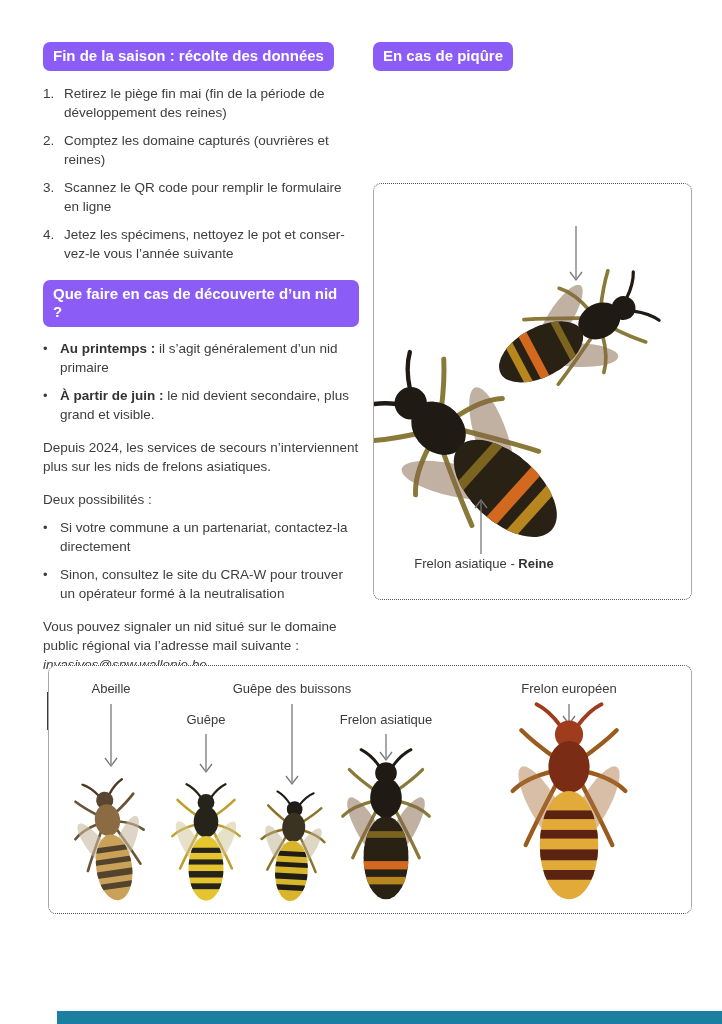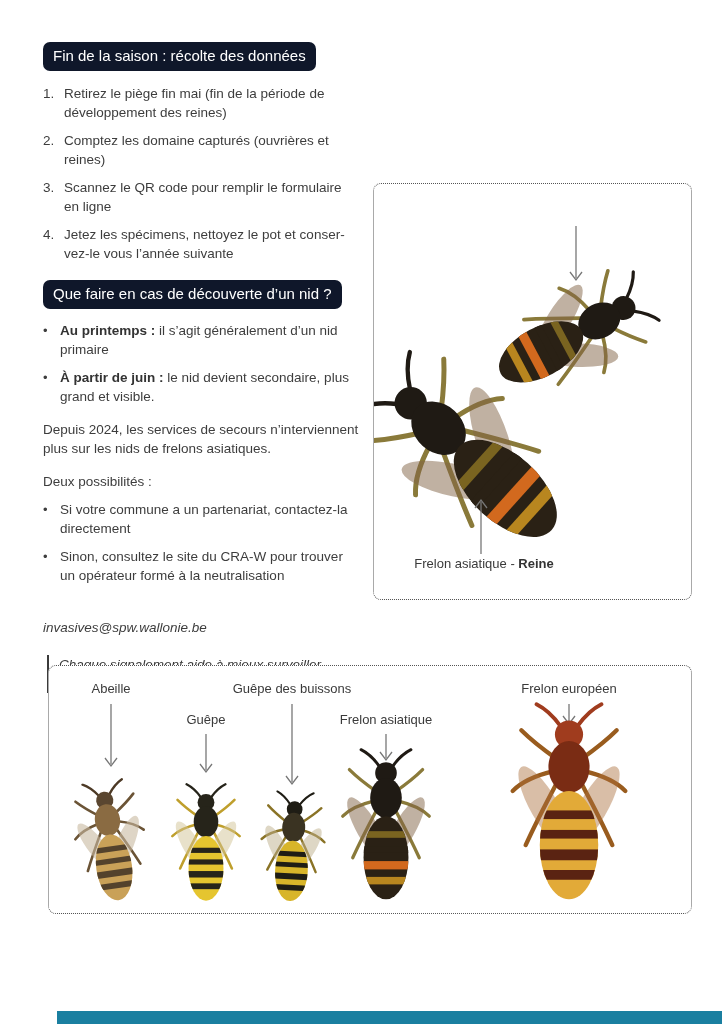--- a/index.html
+++ b/index.html
@@ -6,21 +6,21 @@
   .page{
     position:relative;width:722px;height:1024px;background:#ffffff;
     overflow:hidden;margin:0 auto;
     font-family:"Liberation Sans","DejaVu Sans",sans-serif;color:#3d3d3d;
   }
   .abs{position:absolute;}
   
   .col-left{position:absolute;left:43px;top:42px;width:316px;}
   .col-right{position:absolute;left:373px;top:42px;width:318px;}
   .badge{
-    display:inline-block;background:#0f172a;color:#fff;font-weight:normal;
+    display:inline-block;background:#8b5cf6;color:#fff;font-weight:bold;
     font-size:15px;line-height:18px;padding:5px 10px 6px;border-radius:7px;
   }
   .body{font-size:13.5px;line-height:19px;color:#3d3d3d;margin:12px 0 0;}
   .numlist{margin:13px 0 0;}
   .numitem{display:flex;gap:7px;font-size:13.5px;line-height:19px;margin-bottom:9px;}
   .numitem .num{flex:0 0 14px;text-align:left;}
   .bullets{margin:12px 0 0;}
   .bullet{display:flex;gap:9px;font-size:13.5px;line-height:19px;margin-bottom:9px;}
   .bullet .dot{flex:0 0 8px;font-size:13px;}
   .para{font-size:13.5px;line-height:19px;margin:14px 0 0;}
@@ -127,27 +127,28 @@
       <div class="bullet">
         <span class="dot">•</span>
         <span>Si votre commune a un partenariat, contactez-la directement</span>
       </div>
       <div class="bullet">
         <span class="dot">•</span>
         <span>Sinon, consultez le site du CRA-W pour trouver un opérateur formé à la neutralisation</span>
       </div>
     </div>
     <p class="para">
-      <br>
+      <span>Vous pouvez signaler un nid situé sur le domaine public régional via l’adresse mail suivante :</span><br>
       <span class="email">invasives@spw.wallonie.be</span>
     </p>
     <div class="quote">Chaque signalement aide à mieux surveiller l’évolution de l’espèce sur notre territoire.</div>
   </div>
 
   <div class="col-right">
+    <div class="badge">En cas de piqûre</div>
   </div>
 
   <div class="photo-box hornet-box">
     <svg class="arrow" style="left:195px;top:42px" width="14" height="60">
       <path d="M7 0 V52"></path>
         <path d="M1 46 L7 54 L13 46"></path>
     </svg>
     <div class="abs" style="left:142px;top:65px;width:110px;height:174px;transform:rotate(62deg)">
       <svg class="hornet-asian" viewBox="0 0 120 190" width="110" height="174">
           <use href="#wasp"></use>

